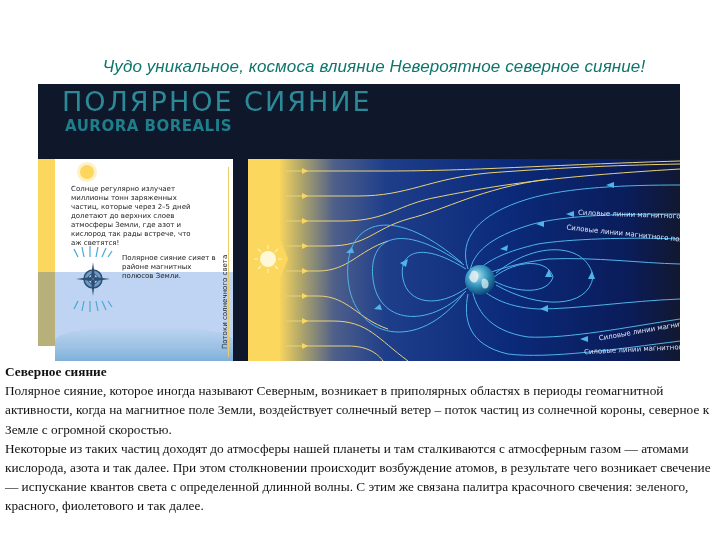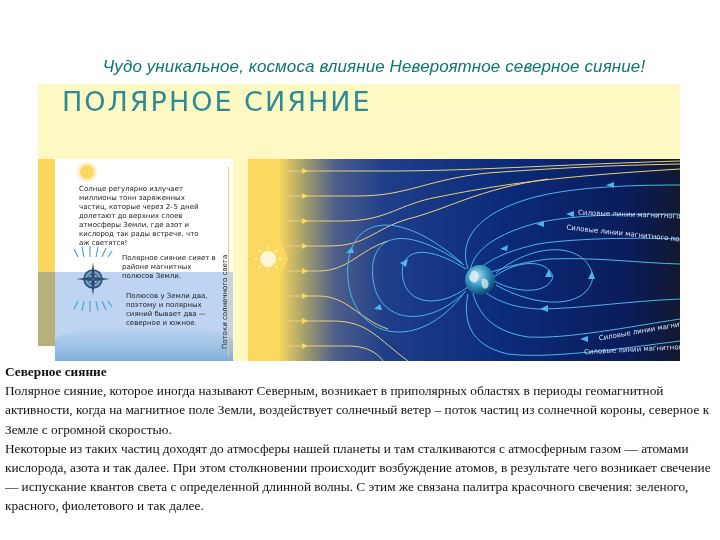--- a/index.html
+++ b/index.html
@@ -1,48 +1,49 @@
 <!DOCTYPE html>
 <html><head>
 <meta charset="utf-8">
 <style>
   html, body { margin:0; padding:0; }
   body { width:720px; height:540px; background:#ffffff; position:relative; overflow:hidden; font-family:"Liberation Sans", sans-serif; }
   .slide-title { position:absolute; left:0; top:57px; width:720px; text-align:center; font-family:"Liberation Sans", sans-serif; font-style:italic; font-size:17px; color:#0f766e; letter-spacing:0.1px;padding-left:14px; }
-  .figure { position:absolute; left:38px; top:84px; width:642px; height:277px; background:#fef9c3; overflow:hidden; }
+  .figure { position:absolute; left:38px; top:84px; width:642px; height:277px; background:#0f172a; overflow:hidden; }
   .fig-title { position:absolute; left:24px; top:2px; font-size:27px; color:#2c8a98; letter-spacing:2px; font-family:"DejaVu Sans", sans-serif; font-weight:normal; }
   .fig-subtitle { position:absolute; left:27px; top:33px; font-size:15px; color:#1f7e8c; font-weight:bold; letter-spacing:0.5px; font-family:"DejaVu Sans", sans-serif; }
   .left-panel { position:absolute; left:0; top:75px; width:195px; height:202px; background:#fff; }
   .yellow-strip { position:absolute; left:0; top:0; width:17px; height:113px; background:#fcd75e; }
   .olive-strip { position:absolute; left:0; top:113px; width:17px; height:74px; background:#b8b07a; }
   .blue-box { position:absolute; left:17px; top:113px; width:178px; height:89px; background:#bed4f2; }
   .clouds { position:absolute; left:17px; top:168px; width:178px; height:34px; background:linear-gradient(180deg, rgba(140,180,220,0) 0%, #9cc1e3 60%, #7fb0da 100%); border-radius:40% 40% 0 0; }
   .small-sun { position:absolute; left:42px; top:6px; width:14px; height:14px; border-radius:50%; background:#fcd75e; box-shadow:0 0 0 3px rgba(252,215,94,0.35); }
   .txt-small { position:absolute; font-size:7px; line-height:9px; color:#222; font-family:"DejaVu Sans", sans-serif; }
-  .t1 { left:41px; top:26px; width:120px; }
+  .t1 { left:33px; top:26px; width:120px; }
   .t2 { left:84px; top:95px; width:95px; }
   .t3 { left:88px; top:133px; width:95px; }
   .compass { position:absolute; left:38px; top:103px; width:34px; height:34px; }
   .vert-label { position:absolute; left:183px; top:90px; font-size:7px; color:#222; transform:rotate(-90deg); transform-origin:left top; white-space:nowrap; font-family:"DejaVu Sans", sans-serif; }
   .vert-line { position:absolute; left:190px; top:8px; width:1px; height:190px; background:#e8cd6a; }
   .main-panel { position:absolute; left:210px; top:75px; width:432px; height:202px; overflow:hidden;
     background: linear-gradient(90deg, #fcd75e 0%, #fcd75e 7%, #b3a969 12%, #4e5f8a 20%, #1e3e8a 32%, #0b2a7a 60%, #0a1c5a 88%, #121830 100%); }
   .field-svg { position:absolute; left:0; top:0; width:432px; height:202px; }
   .field-label { position:absolute; font-size:7px; color:#d8e3f5; font-family:"DejaVu Sans", sans-serif; white-space:nowrap; }
   .body-text { position:absolute; left:5px; top:362px; width:710px; font-family:Liberation Serif, serif; font-size:13.3px; line-height:19.2px; color:#111; }
   .body-text p { margin:0; }
   .body-heading { font-weight:bold; }
 </style>
 </head>
 <body>
 
 <div class="slide-title">Чудо уникальное, космоса влияние Невероятное северное сияние!</div>
 
 <div class="figure">
   <div class="fig-title">ПОЛЯРНОЕ СИЯНИЕ</div>
+  <div class="fig-subtitle">AURORA BOREALIS</div>
 
   <div class="left-panel">
     <div class="yellow-strip"></div>
     <div class="olive-strip"></div>
     <div class="blue-box"></div>
     <div class="clouds"></div>
     <div class="small-sun"></div>
     <div class="txt-small t1">Солнце регулярно излучает миллионы тонн заряженных частиц, которые через 2–5 дней долетают до верхних слоев атмосферы Земли, где азот и кислород так рады встрече, что аж светятся!</div>
 
     <svg class="compass" viewBox="0 0 34 34">
@@ -68,21 +69,20 @@
         <line x1="8" y1="2" x2="4" y2="10"></line>
           <line x1="14" y1="2" x2="12" y2="12"></line>
           <line x1="20" y1="2" x2="20" y2="13"></line>
         <line x1="26" y1="2" x2="28" y2="12"></line>
           <line x1="32" y1="2" x2="36" y2="11"></line>
           <line x1="38" y1="2" x2="42" y2="8"></line>
       </g>
     </svg>
 
     <div class="txt-small t2">Полярное сияние сияет в районе магнитных полюсов Земли.</div>
-    <div class="txt-small t3">Полюсов у Земли два, поэтому и полярных сияний бывает два — северное и южное.</div>
     <div class="vert-line"></div>
     <div class="vert-label" style="transform:rotate(-90deg) translate(-100px,0);">Потоки солнечного света</div>
   </div>
 
   <div class="main-panel">
     <svg class="field-svg" viewBox="0 0 432 202">
 
       <path d="M0,0 L32,0 L32,80 L40,100 L32,120 L32,202 L0,202 Z" fill="#fcd75e"></path>
       <circle cx="20" cy="100" r="8" fill="#fff8d8"></circle>
       <g stroke="#fff3b0" stroke-width="1.2">

